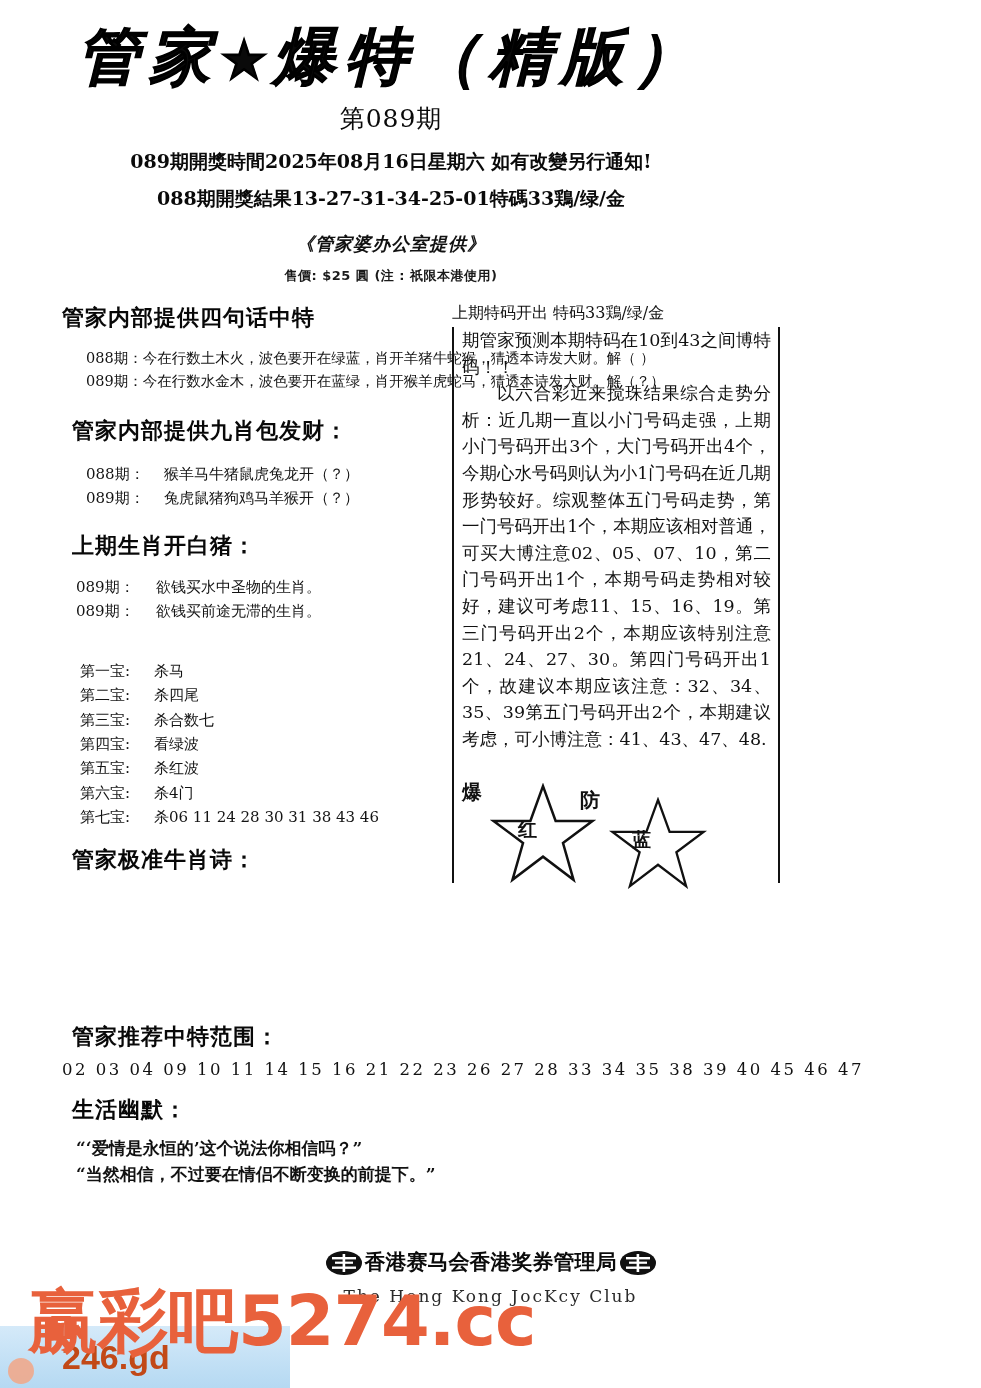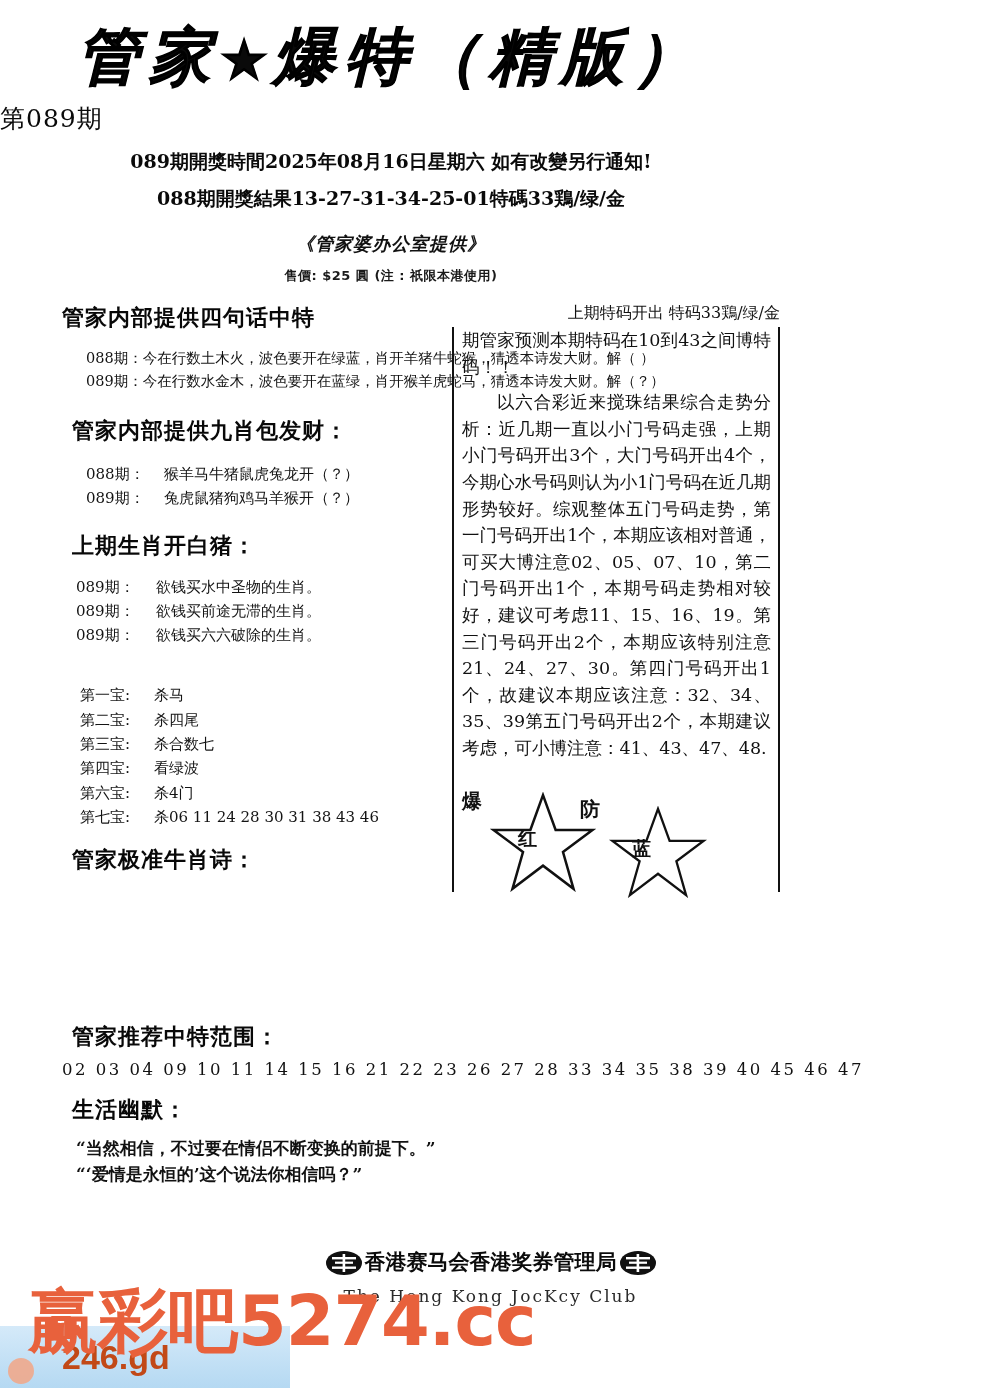--- a/index.html
+++ b/index.html
@@ -22,20 +22,21 @@
     font-size:62px;
     letter-spacing:10px;
     line-height:1;
     padding-top:26px;
     font-style:italic;
     color:#0a0a0a;
     -webkit-text-stroke:1px #000;
   }
   .title-main .star{font-style:normal;font-size:52px;letter-spacing:6px;}
   .issue-no{
+    text-align:center;
     font-family:"DejaVu Serif","Liberation Serif",serif;
     font-size:25px;
     letter-spacing:1px;
     margin-top:14px;
     color:#0a0a0a;
   }
   .hdr-line{
     text-align:center;
     font-family:"DejaVu Serif","Liberation Serif",serif;
     font-size:19px;
@@ -100,40 +101,40 @@
   .gap-c{height:22px;}
   .gap-d{height:16px;}
 
   
   .col-right{
     position:absolute;left:452px;top:0;width:328px;
   }
   .rc-top{
     font-family:"DejaVu Serif","Liberation Serif",serif;
     font-size:16px;
-    text-align:right;
+    text-align:left;
     padding-bottom:3px;
     letter-spacing:0px;
     white-space:nowrap;
   }
   .rc-box{
     border-left:2px solid #111;
     border-right:2px solid #111;
     padding:0 7px 0 8px;
     min-height:520px;
   }
   .rc-para{
     font-family:"DejaVu Serif","Liberation Serif",serif;
     font-size:17.5px;
     line-height:1.52;
     text-align:justify;
     text-align-last:left;
     color:#111;
   }
-  .rc-para.indent{text-indent:2em;margin-top:9px;}
+  .rc-para.indent{text-indent:2em;}
 
   
   .stars{
     position:relative;
     height:118px;
     margin-top:12px;
   }
   .star-unit{position:absolute;}
   .star-unit svg{display:block;}
   .star-label{
@@ -262,38 +263,38 @@
 
       <div class="gap-b"></div>
       <div class="sec-title ind">上期生肖开白猪：</div>
       <div class="three-rows">
         <div class="row">
           <span class="lbl">089期：</span><span>欲钱买水中圣物的生肖。</span>
         </div>
         <div class="row">
           <span class="lbl">089期：</span><span>欲钱买前途无滞的生肖。</span>
         </div>
-        <div class="row">
-          <span class="lbl">089期：</span><span>欲钱买六六破除的生肖。</span>
-        </div>
       </div>
 
       <div class="gap-c"></div>
       <div class="seven-rows">
         <div class="row">
           <span class="lbl">第一宝:</span><span>杀马</span>
         </div>
         <div class="row">
           <span class="lbl">第二宝:</span><span>杀四尾</span>
         </div>
         <div class="row">
           <span class="lbl">第三宝:</span><span>杀合数七</span>
         </div>
         <div class="row">
           <span class="lbl">第四宝:</span><span>看绿波</span>
+        </div>
+        <div class="row">
+          <span class="lbl">第五宝:</span><span>杀红波</span>
         </div>
         <div class="row">
           <span class="lbl">第六宝:</span><span>杀4门</span>
         </div>
         <div class="row">
           <span class="lbl">第七宝:</span><span>杀06 11 24 28 30 31 38 43 46</span>
         </div>
       </div>
 
       <div class="gap-d"></div>
@@ -327,22 +328,22 @@
       </div>
     </div>
   </div>
 
   <div class="bottom">
     <div class="sec-title ind">管家推荐中特范围：</div>
     <div class="range-nums">02 03 04 09 10 11 14 15 16 21 22 23 26 27 28 33 34 35 38 39 40 45 46 47</div>
 
     <div class="sec-title ind humor-title">生活幽默：</div>
     <div class="humor-block">
+      <div class="humor-line">“‘爱情是永恒的’这个说法你相信吗？”</div>
       <div class="humor-line">“当然相信，不过要在情侣不断变换的前提下。”</div>
-      <div class="humor-line">“‘爱情是永恒的’这个说法你相信吗？”</div>
     </div>
   </div>
 
   <div class="footer">
     <div class="foot-row">
       <span class="hk-logo">
         <svg width="38" height="26" viewBox="0 0 38 26" aria-hidden="true">
           <ellipse cx="19" cy="13" rx="18" ry="12" fill="#111"></ellipse>
           <rect x="7" y="7" width="24" height="2.4" fill="#fff"></rect>
           <rect x="7" y="16.5" width="24" height="2.4" fill="#fff"></rect>

